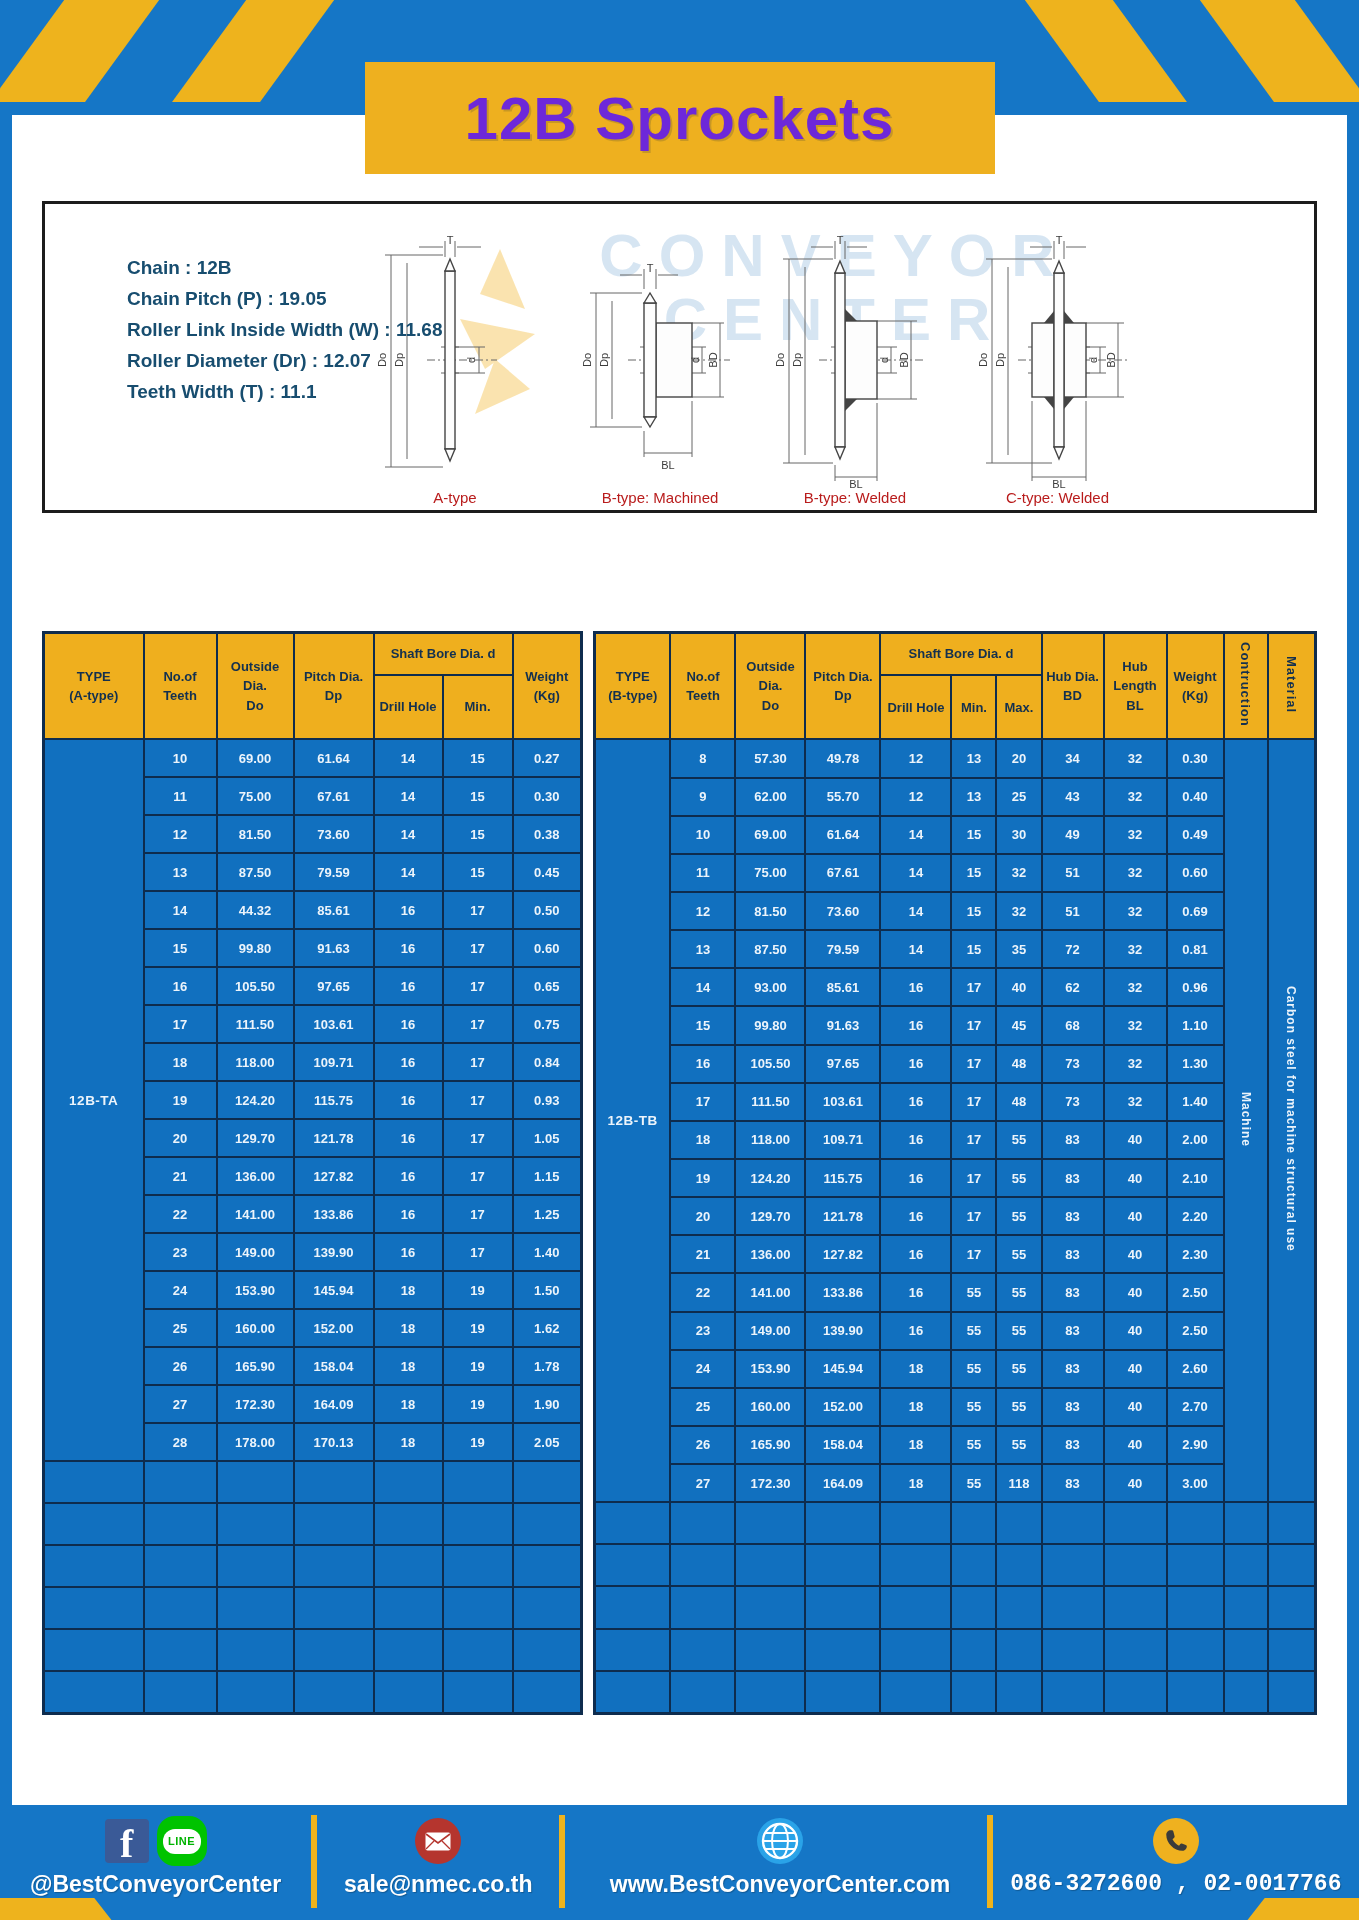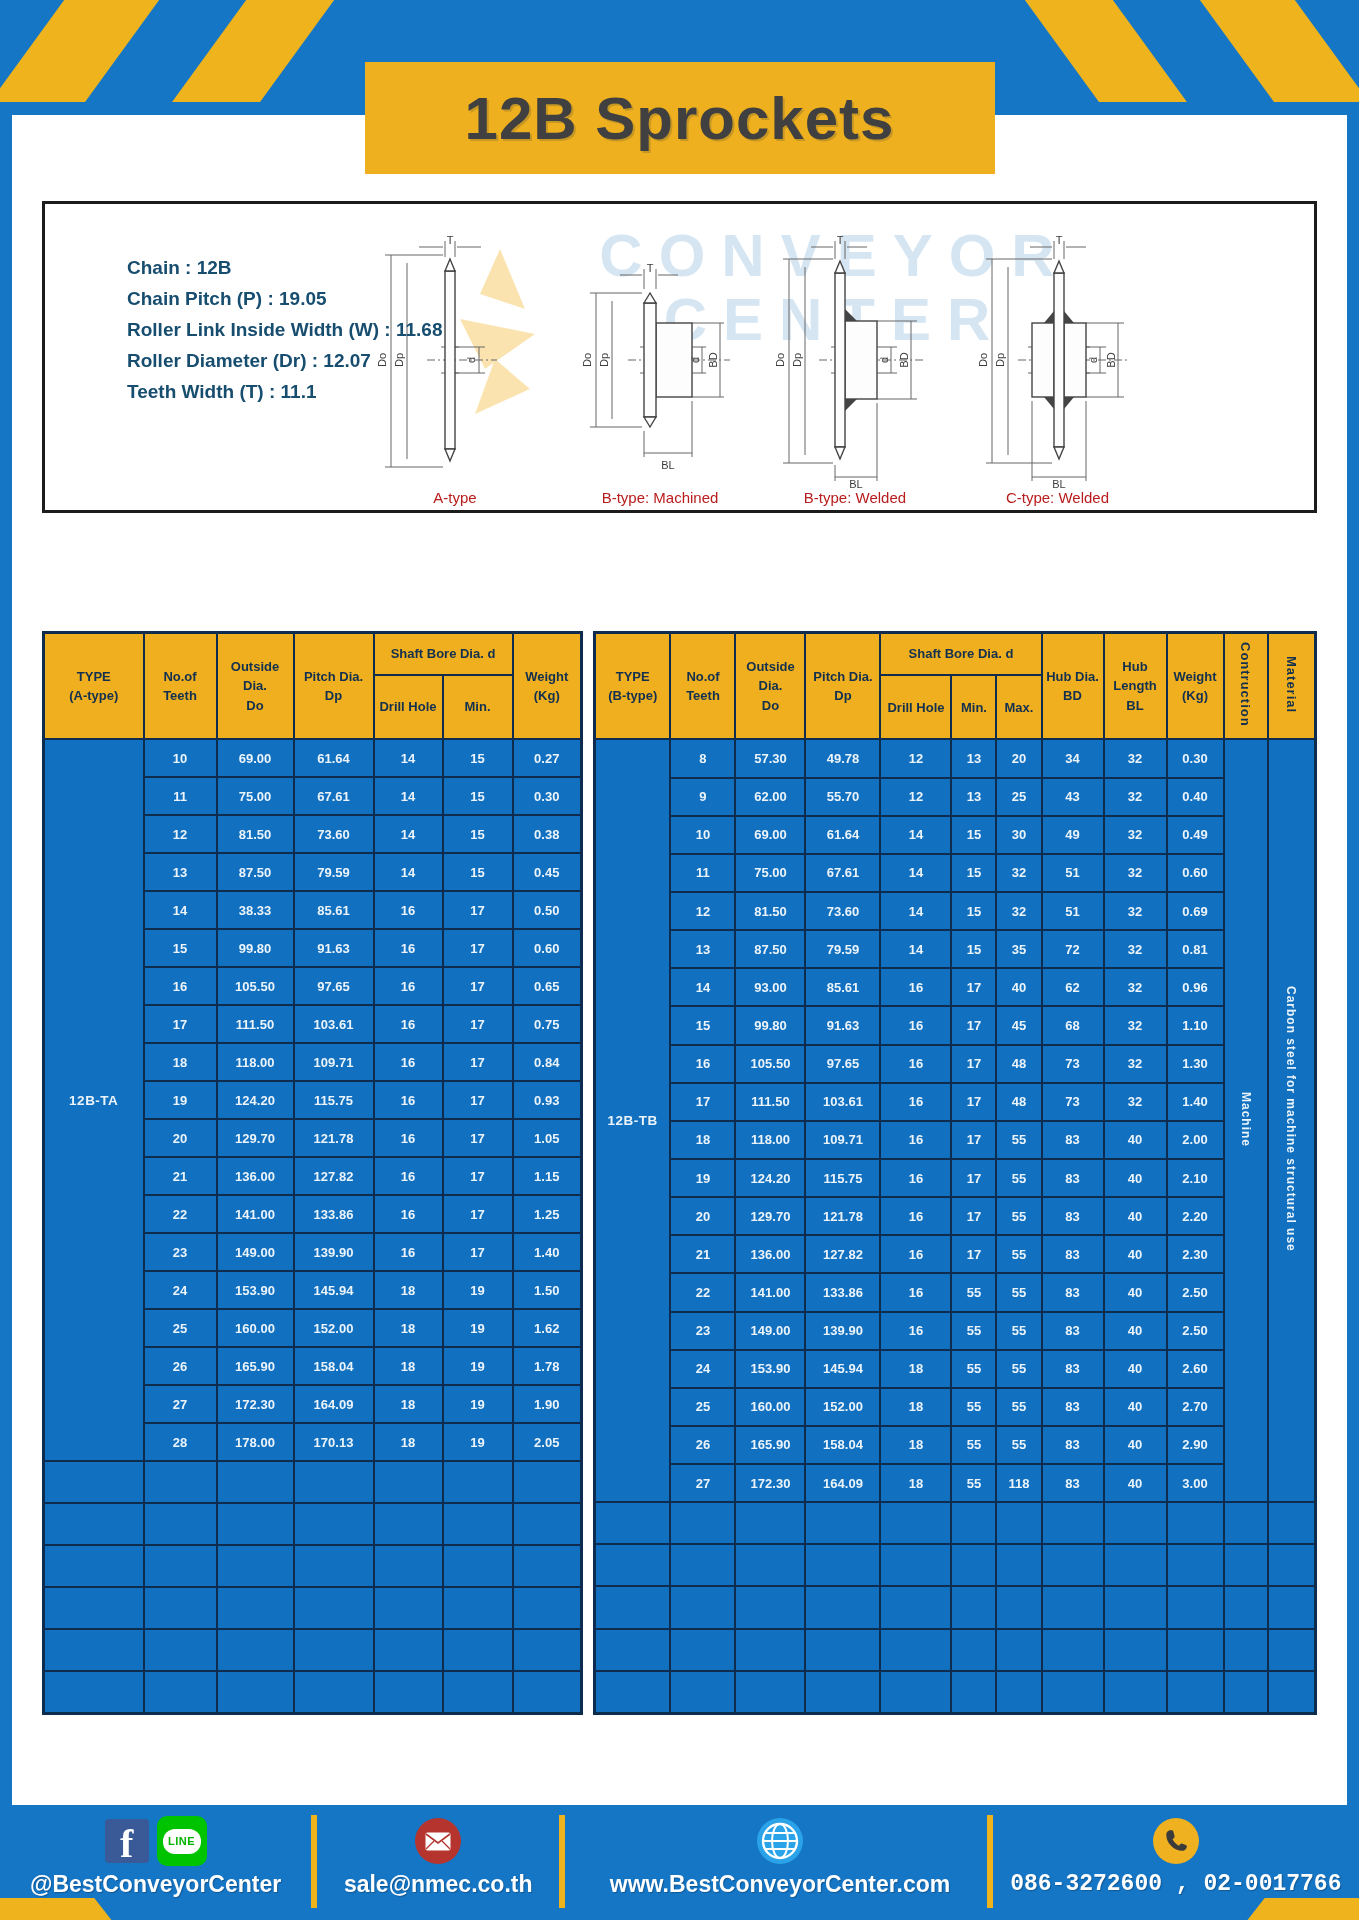--- a/index.html
+++ b/index.html
@@ -9,21 +9,21 @@
   .topbar{position:absolute;top:0;left:0;width:1359px;height:115px;background:#1576c6;overflow:hidden;}
   .stripe{position:absolute;top:-8px;height:110px;background:#eeb31d;}
   .s1{left:30px;width:95px;transform:skewX(-36deg);}
   .s2{left:212px;width:88px;transform:skewX(-36deg);}
   .s3{right:212px;width:88px;transform:skewX(36deg);}
   .s4{right:30px;width:95px;transform:skewX(36deg);}
   
   .content{position:absolute;top:115px;left:12px;width:1335px;height:1690px;background:#ffffff;}
   .title-box{position:absolute;top:-53px;left:50%;transform:translateX(-50%);width:630px;height:112px;
              background:#eeb01f;display:flex;align-items:center;justify-content:center;}
-  .title-text{font-size:60px;font-weight:bold;color:#404040;letter-spacing:1px;
+  .title-text{font-size:60px;font-weight:bold;color:#6d28d9;letter-spacing:1px;
               text-shadow:2px 2px 0 rgba(20,40,60,0.18);}
   
   .diagram-box{position:absolute;top:86px;left:30px;width:1269px;height:306px;background:#fff;
                border:3px solid #1c1c1c;}
   .specs{position:absolute;left:66px;top:48px;z-index:2;}
   .spec-line{font-size:19px;font-weight:bold;color:#174d6f;line-height:31px;white-space:nowrap;margin-left:16px;}
   .watermark{position:absolute;left:420px;top:20px;width:740px;text-align:center;z-index:0;
              color:rgba(130,175,215,0.33);font-weight:bold;}
   .wm-line{font-size:60px;line-height:64px;letter-spacing:16px;}
   .wm-shape{position:absolute;left:395px;top:35px;z-index:0;opacity:0.35;}
@@ -51,21 +51,21 @@
   .footer{position:absolute;bottom:0;left:0;width:1359px;height:115px;background:#1576c6;display:flex;}
   .fsec{display:flex;flex-direction:column;align-items:center;padding-top:9px;}
   .w-social{width:316px;} .w-email{width:246px;} .w-web{width:420px;margin-left:8px;} .w-phone{width:372px;font-family:Liberation Mono, monospace;}
   .fdiv{width:6px;background:#eeb31d;margin:10px 0 12px;}
   .icons{display:flex;gap:8px;align-items:center;height:54px;}
   .flabel{color:#fff;font-size:23px;font-weight:bold;margin-top:3px;white-space:nowrap;
           text-shadow:1px 1px 1px rgba(0,0,0,0.25);}
   .fb-icon{width:44px;height:44px;background:#3a5a97;color:#fff;border-radius:4px;
            display:flex;align-items:flex-end;justify-content:center;
            font-family:"Liberation Serif",serif;font-size:40px;font-weight:bold;line-height:0.95;}
-  .line-icon{width:50px;height:50px;background:#00c300;border-radius:10px;
+  .line-icon{width:50px;height:50px;background:#00c300;border-radius:18px;
              display:flex;align-items:center;justify-content:center;}
   .line-bubble{width:38px;height:25px;background:#fff;border-radius:12px;
                display:flex;align-items:center;justify-content:center;}
   .line-bubble span{color:#00b300;font-size:11px;font-weight:bold;letter-spacing:0.5px;}
   .mail-icon{width:46px;height:46px;border-radius:50%;background:#b5352e;
              display:flex;align-items:center;justify-content:center;}
   .globe-icon{width:46px;height:46px;border-radius:50%;background:#2aa3e8;
               display:flex;align-items:center;justify-content:center;}
   .phone-icon{width:46px;height:46px;border-radius:50%;background:#efb11f;
               display:flex;align-items:center;justify-content:center;}
@@ -350,21 +350,21 @@
             <tr class="drow">
               <td>13</td>
               <td>87.50</td>
               <td>79.59</td>
               <td>14</td>
               <td>15</td>
               <td>0.45</td>
             </tr>
             <tr class="drow">
               <td>14</td>
-              <td>38.33</td>
+              <td>44.32</td>
               <td>85.61</td>
               <td>16</td>
               <td>17</td>
               <td>0.50</td>
             </tr>
             <tr class="drow">
               <td>15</td>
               <td>99.80</td>
               <td>91.63</td>
               <td>16</td>

